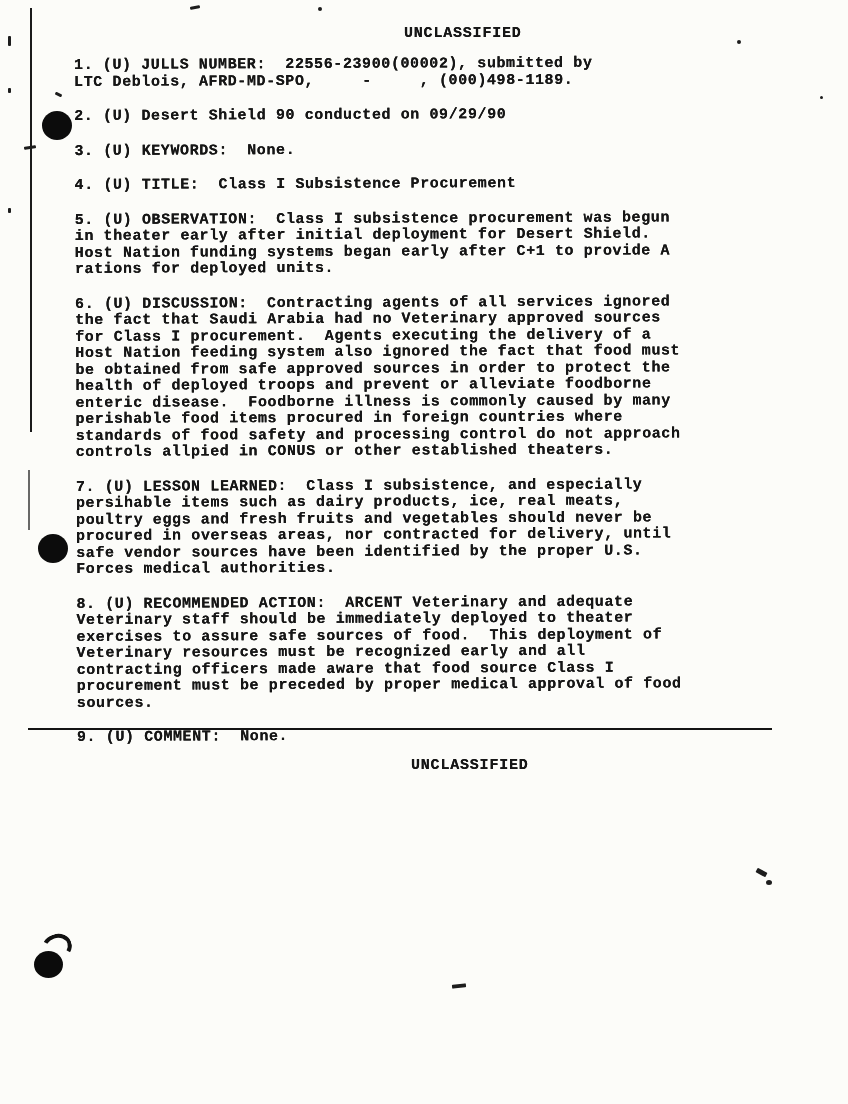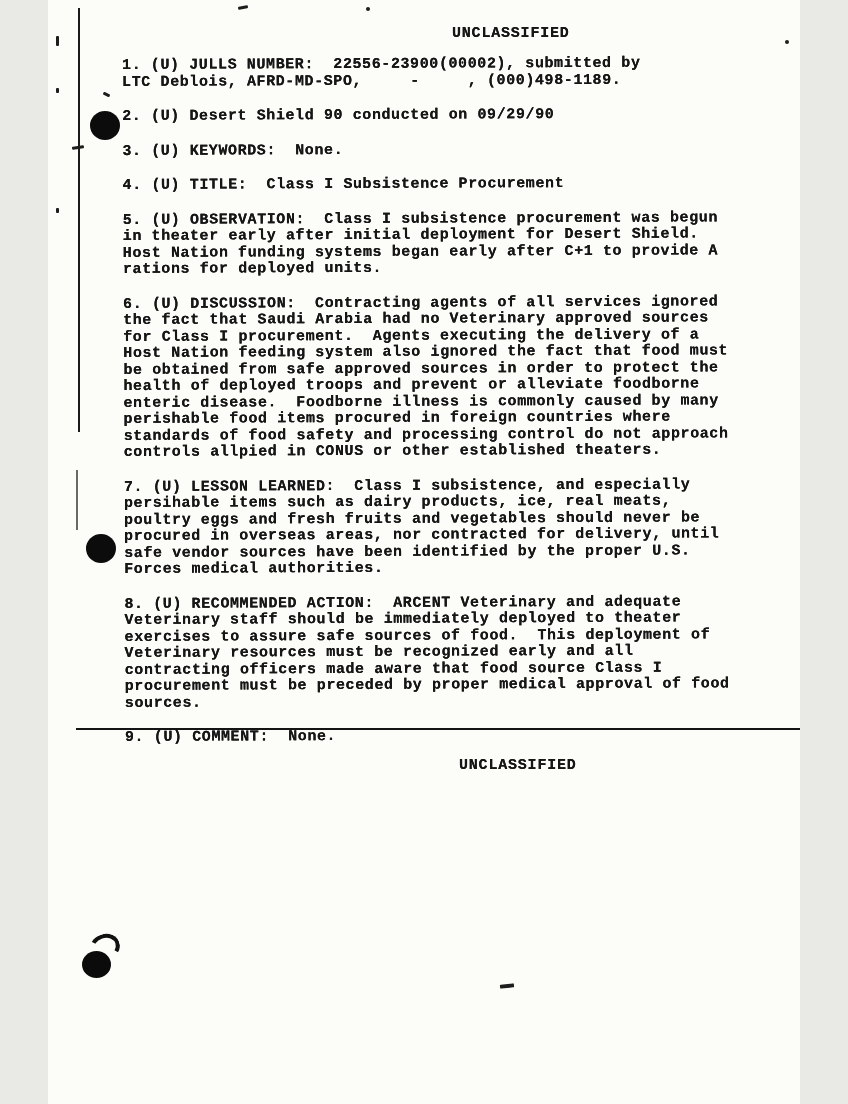--- a/index.html
+++ b/index.html
@@ -2,21 +2,21 @@
 <html><head>
 <meta charset="utf-8">
 <style>
   html, body {
     margin: 0;
     padding: 0;
     background: #e9e9e6;
   }
   .page {
     position: relative;
-    width: 752px;
+    width: 848px;
     height: 1104px;
     margin: 0 auto;
     background: #fcfcf9;
     overflow: hidden;
     font-family: "Liberation Mono", "DejaVu Sans Mono", monospace;
     font-weight: 700;
     color: #161616;
   }
   .classification {
     position: absolute;

